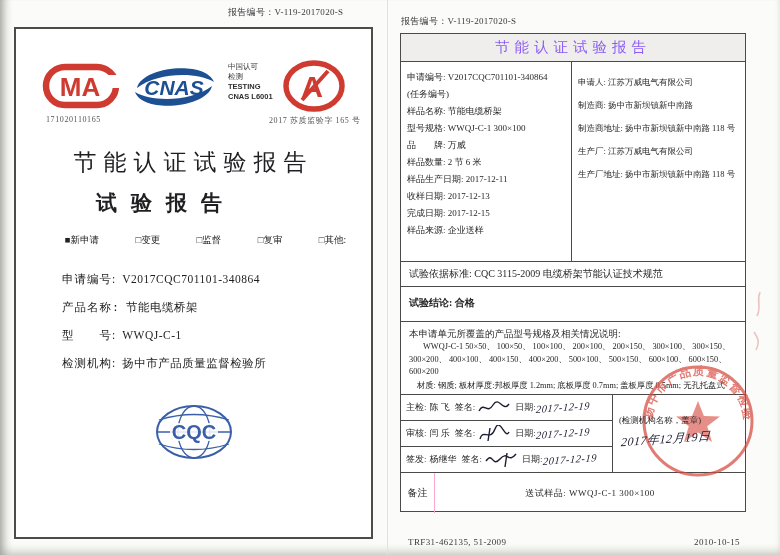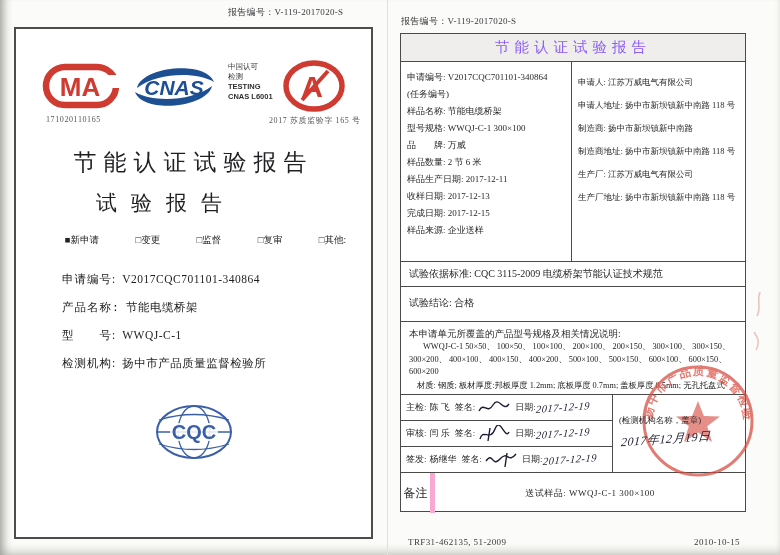--- a/index.html
+++ b/index.html
@@ -12,58 +12,58 @@
   }
   .abs{position:absolute;}
   .fold-line{position:absolute;left:387px;top:0;width:1px;height:555px;background:#e2e2db;}
   
   .p1-frame{position:absolute;left:14px;top:27px;width:355px;height:508px;border:2px solid #4e4c48;background:#ffffff;}
   .small-label{font-size:9px;letter-spacing:.3px;color:#3a3a3c;}
   .logo-num{font-size:8px;color:#55555a;letter-spacing:.6px;}
   .accredit-lines div{font-size:7.5px;line-height:10px;color:#2e2e30;font-family:"Liberation Sans",sans-serif;}
   .accredit-lines .b{font-weight:bold;}
   .p1-title{width:355px;text-align:center;font-size:23px;letter-spacing:7px;color:#1f1f22;font-weight:500;}
-  .p1-title2{width:300px;text-align:center;font-size:21px;letter-spacing:14px;color:#1f1f22;font-weight:400;}
+  .p1-title2{width:300px;text-align:center;font-size:21px;letter-spacing:14px;color:#1f1f22;font-weight:700;}
   .p1-checks{width:355px;text-align:center;font-size:9.5px;color:#222;}
   .p1-checks span{margin:0 5px;padding-left:24px;}
   .p1-field{font-size:11.5px;color:#1e1e20;}
   .p1-field .lab{letter-spacing:1px;}
   .p1-field .val{margin-left:6px;letter-spacing:.5px;}
   
   .p2-table{position:absolute;left:400px;top:33px;width:346px;height:479px;border:1.5px solid #4a4a48;background:#fff;box-sizing:border-box;}
   .t-row{box-sizing:border-box;border-bottom:1px solid #4a4a48;position:relative;}
   .t-row:last-child{border-bottom:none;}
   .r-title{height:28px;line-height:27px;text-align:center;font-size:14.5px;letter-spacing:5px;background:#efeeec;color:#8b5cf6;}
   .r-info{height:200px;display:flex;}
   .info-left{width:171px;border-right:1px solid #4a4a48;box-sizing:border-box;padding:7px 4px 0 6px;}
   .info-left div{font-size:9px;line-height:17px;white-space:nowrap;}
   .info-right{flex:1;padding:9px 2px 0 6px;}
   .info-right div{font-size:8.5px;line-height:23px;white-space:nowrap;}
   .r-standard{height:25px;font-size:10px;padding:5px 8px;box-sizing:border-box;}
-  .r-conclusion{height:35px;font-size:10px;padding:9px 8px;box-sizing:border-box;}
+  .r-conclusion{height:35px;font-size:10px;padding:9px 8px;box-sizing:border-box;font-weight:bold;}
   .r-coverage{height:73px;padding:5px 8px;box-sizing:border-box;}
   .cov-title{font-size:9.5px;line-height:14px;}
   .cov-models{font-size:8.3px;line-height:12.5px;text-indent:14px;color:#222;}
   .cov-material{font-size:8.3px;line-height:13px;text-indent:8px;color:#222;}
   .r-sign{height:78px;display:flex;}
   .sig-left{width:212px;border-right:1px solid #4a4a48;box-sizing:border-box;display:flex;flex-direction:column;}
   .sig-row{flex:1;display:flex;align-items:center;padding-left:5px;font-size:9px;border-bottom:1px solid #4a4a48;box-sizing:border-box;white-space:nowrap;}
   .sig-row:last-child{border-bottom:none;}
   .sig-row .nm{margin-left:3px;}
   .sig-row .sl{margin-left:5px;}
   .sig-row .dl{margin-left:2px;}
   .hand{display:inline-block;font-style:italic;transform:rotate(-4deg) skewX(-8deg);font-size:10.5px;color:#1c1c30;letter-spacing:.5px;}
   .sig-scribble{margin:0 1px;}
   .stamp-cell{flex:1;position:relative;overflow:visible;}
   .stamp-note{position:absolute;left:6px;top:20px;font-size:8.5px;white-space:nowrap;z-index:3;}
   .stamp-date{position:absolute;left:8px;top:36px;font-size:12px;z-index:3;}
   .stamp-svg{position:absolute;left:25px;top:-34px;z-index:2;opacity:.72;}
   .stamp-text-arc{font-size:11.5px;letter-spacing:1.5px;font-weight:bold;}
   .r-remark{height:40px;display:flex;}
-  .remark-label{width:34px;border-right:5px solid #f9a8d4;box-sizing:border-box;display:flex;align-items:center;justify-content:center;font-size:12px;}
+  .remark-label{width:34px;border-right:1px solid #f9a8d4;box-sizing:border-box;display:flex;align-items:center;justify-content:center;font-size:10px;}
   .remark-value{flex:1;display:flex;align-items:center;justify-content:center;font-size:9px;letter-spacing:.5px;}
   .p2-footer{font-size:9px;color:#3a3a3c;letter-spacing:.4px;}
   .margin-mark{opacity:.45;}
 </style>
 </head>
 <body>
 
 <div class="canvas">
   <div class="fold-line"></div>
 
@@ -148,21 +148,20 @@
         <div>型号规格: WWQJ-C-1 300×100</div>
         <div>品　　牌: 万威</div>
         <div>样品数量: 2 节 6 米</div>
         <div>样品生产日期: 2017-12-11</div>
         <div>收样日期: 2017-12-13</div>
         <div>完成日期: 2017-12-15</div>
         <div>样品来源: 企业送样</div>
       </div>
       <div class="info-right">
         <div>申请人: 江苏万威电气有限公司</div>
-        <div>申请人地址: 扬中市新坝镇新中南路 118 号</div>
         <div>制造商: 扬中市新坝镇新中南路</div>
         <div>制造商地址: 扬中市新坝镇新中南路 118 号</div>
         <div>生产厂: 江苏万威电气有限公司</div>
         <div>生产厂地址: 扬中市新坝镇新中南路 118 号</div>
       </div>
     </div>
 
     <div class="t-row r-standard">试验依据标准: CQC 3115-2009 电缆桥架节能认证技术规范</div>
 
     <div class="t-row r-conclusion">试验结论: 合格</div>

